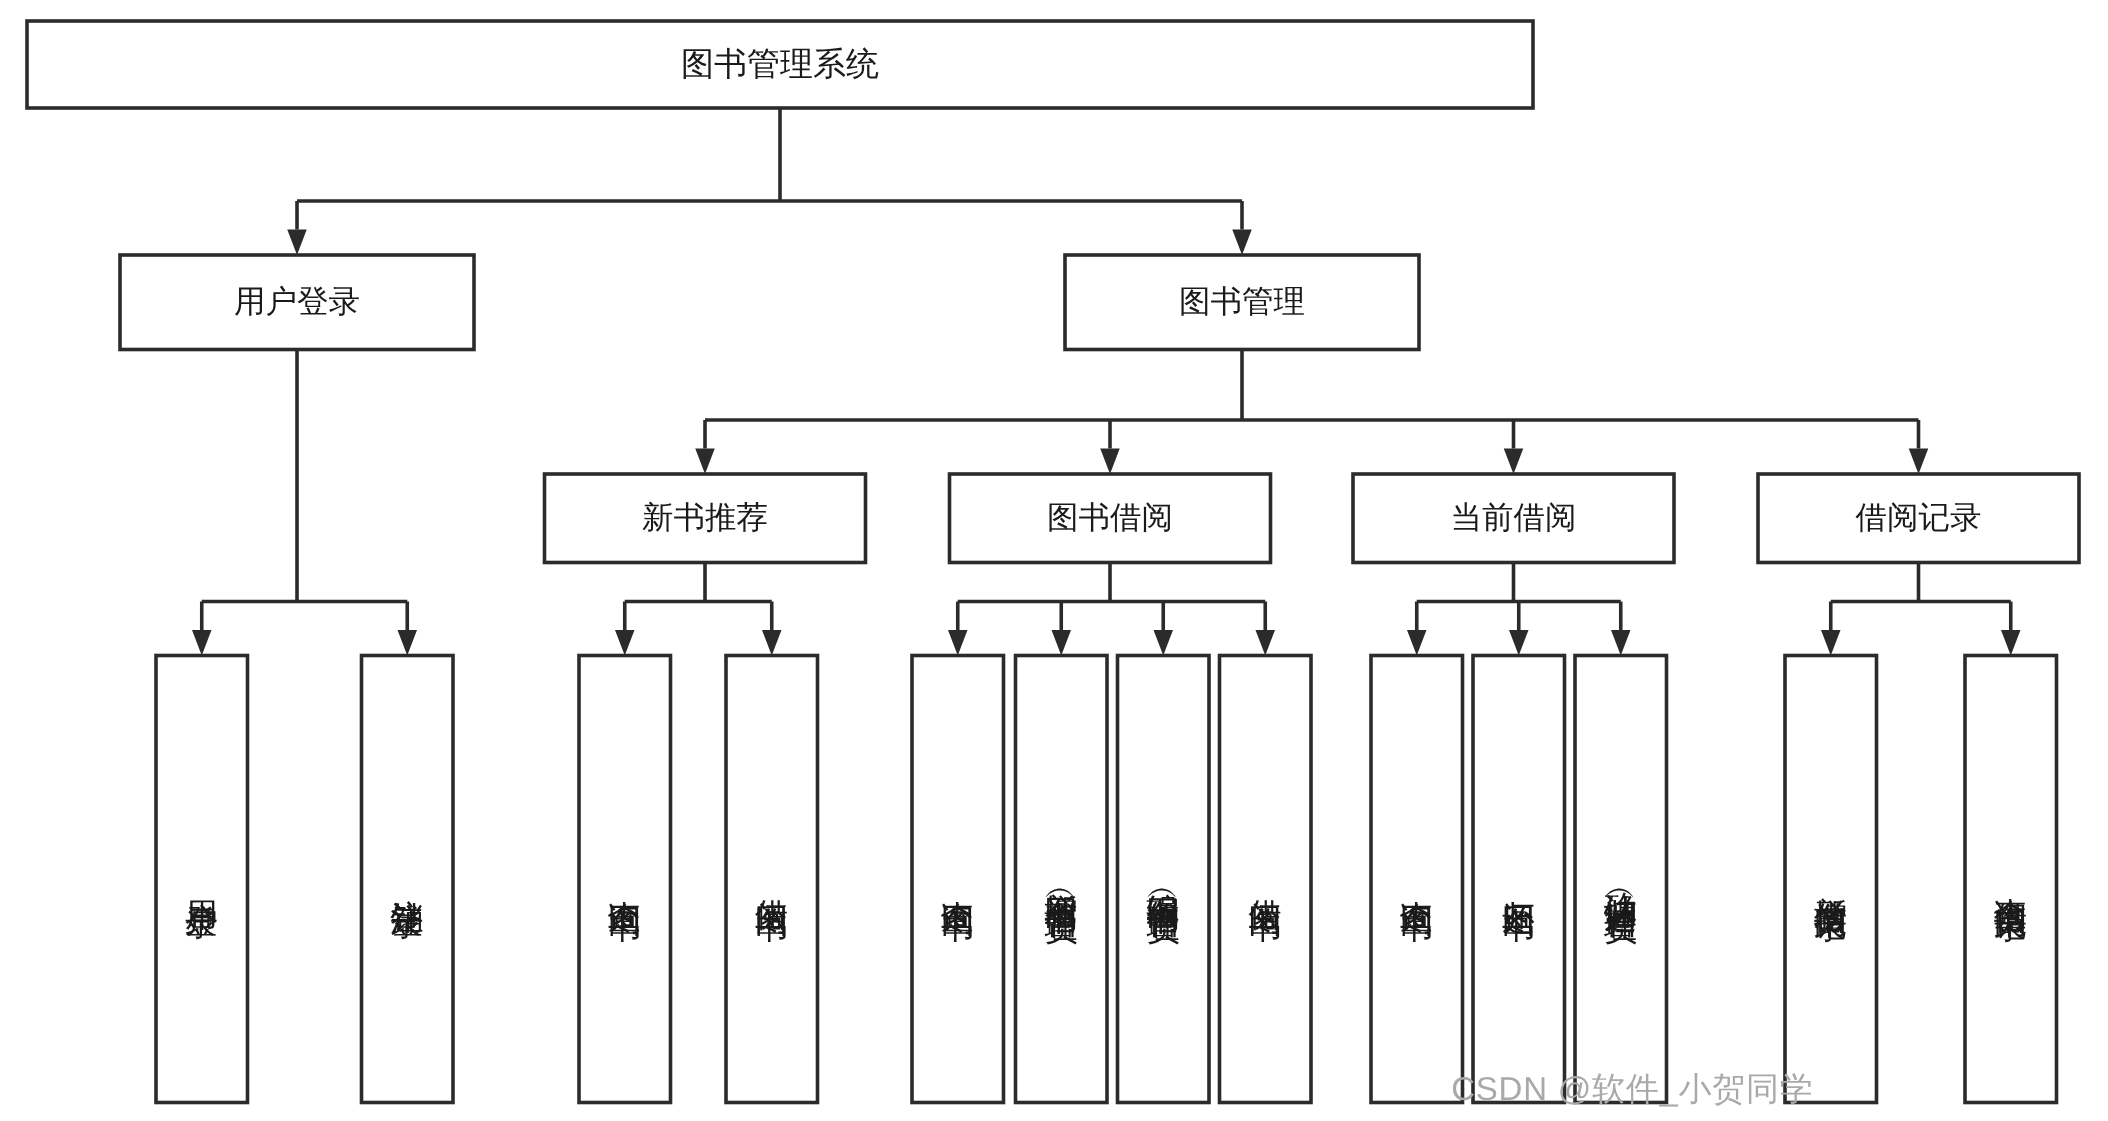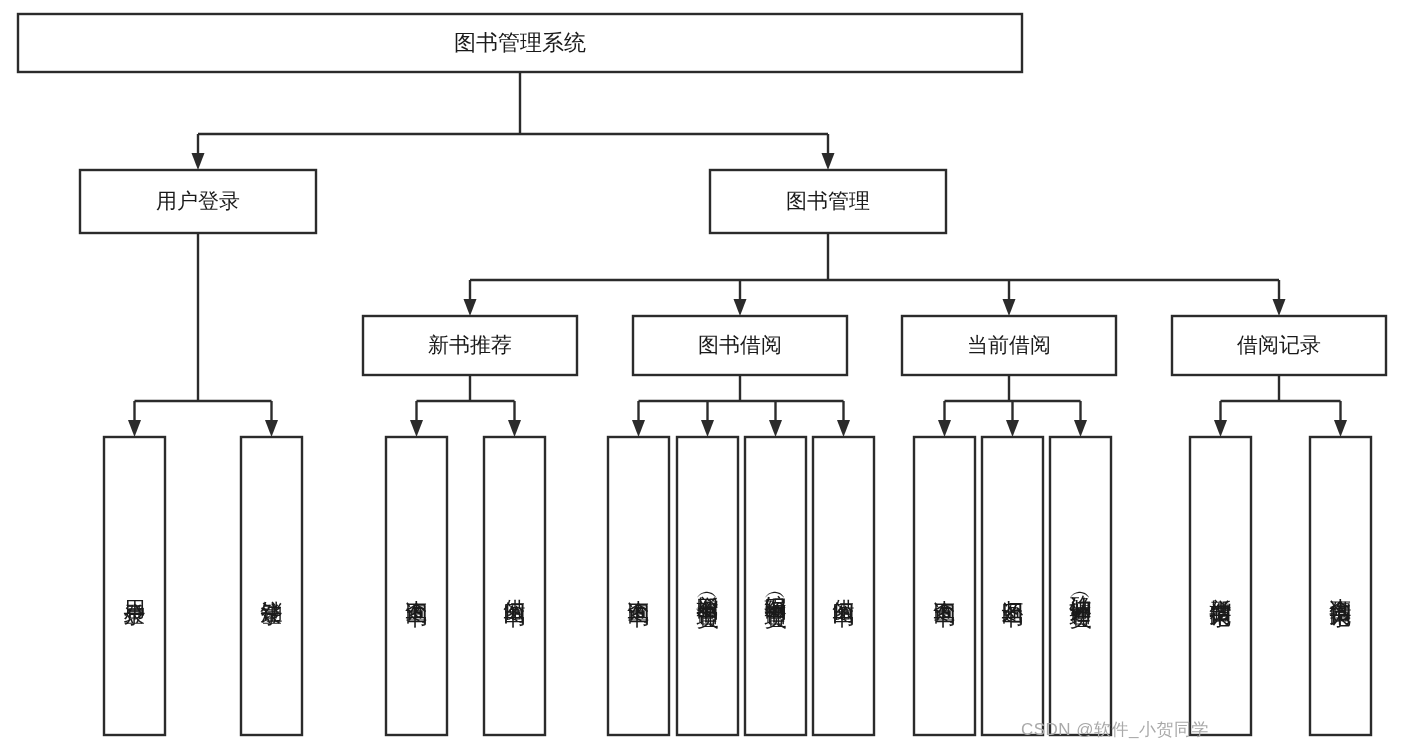--- a/index.html
+++ b/index.html
@@ -71,21 +71,21 @@
     line-height: 1.08;
     letter-spacing: 2px;
     color: #1a1a1a;
     white-space: nowrap;
   }
   .watermark {
     position: absolute;
     right: 8px;
     bottom: 6px;
     font-family: "Liberation Sans", "DejaVu Sans", sans-serif;
-    font-size: 17px;
+    font-size: 22px;
     color: #a9a9a9;
     letter-spacing: 0.5px;
     white-space: nowrap;
   }
 </style>
 </head>
 <body>
 
 <div id="diagram-root">
   <svg class="diagram-canvas" viewBox="0 0 1405 747" xmlns="http://www.w3.org/2000/svg">

